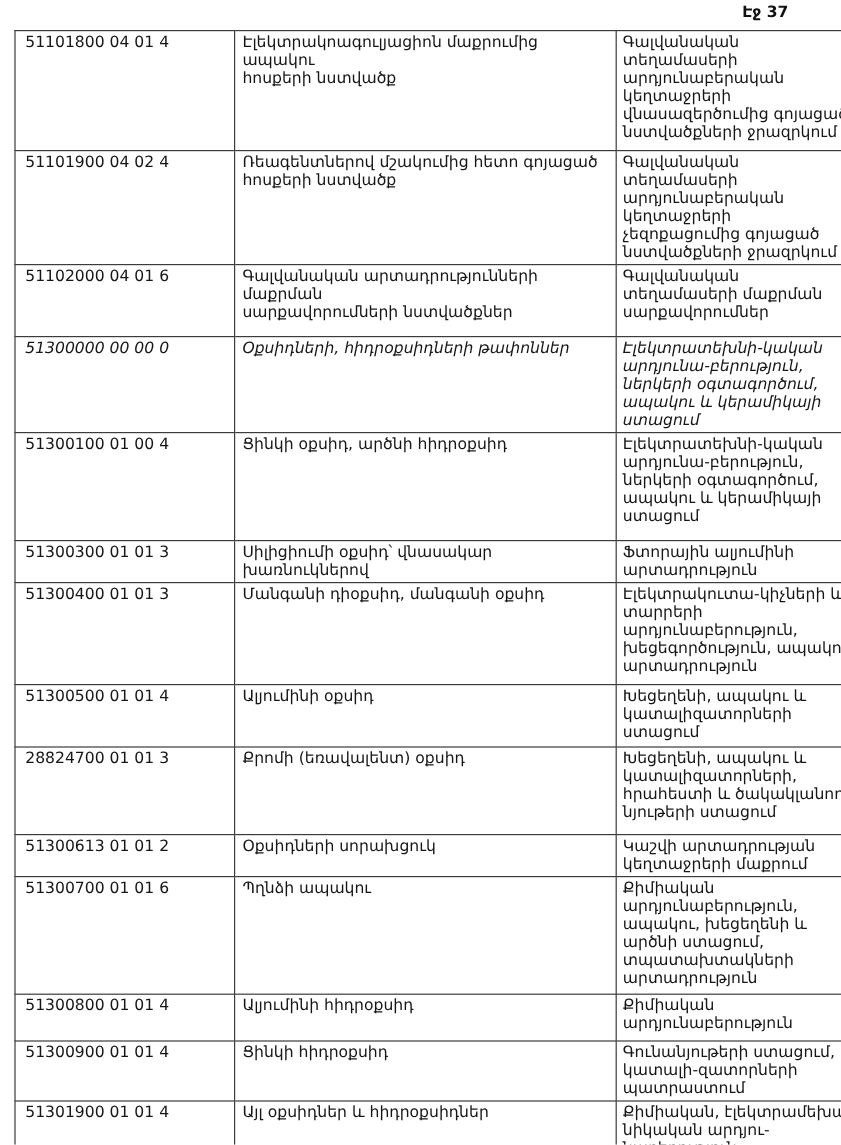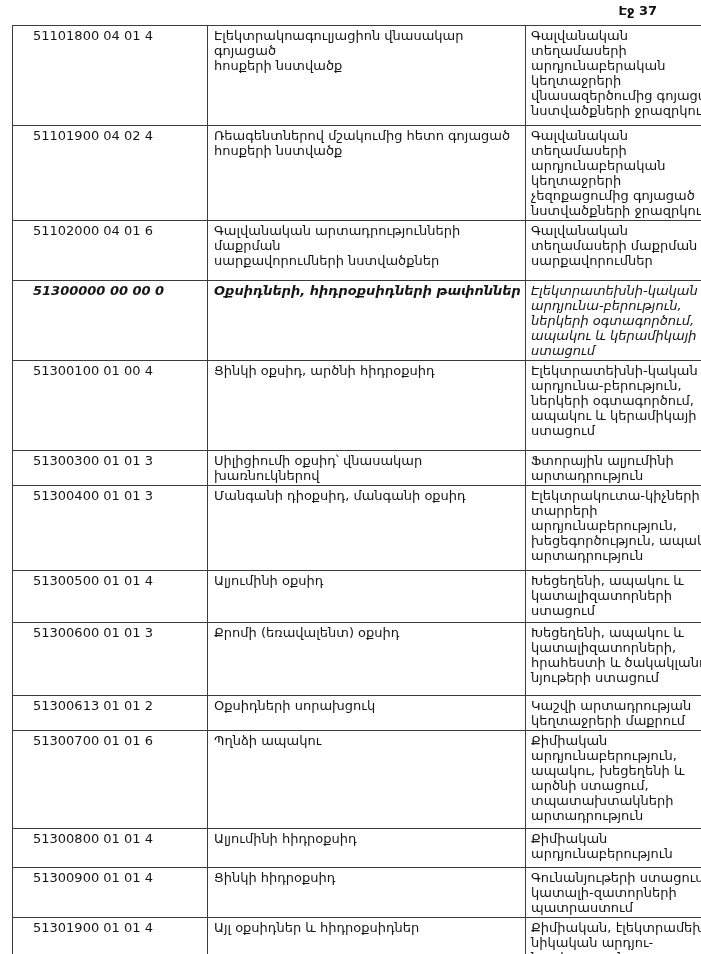--- a/index.html
+++ b/index.html
@@ -38,21 +38,21 @@
   }
   table.waste-table td {
     border: 1px solid #3c3c3c;
     vertical-align: top;
     font-size: 13px;
     line-height: 15px;
     white-space: pre-line;
     overflow-wrap: break-word;
     color: #161616;
   }
-  td.c1 { width: 170px; padding: 2px 4px 2px 20px; white-space: nowrap; margin-left: 28px; }
+  td.c1 { width: 170px; padding: 2px 4px 2px 8px; white-space: nowrap; margin-left: 28px; }
   td.c2 { width: 307px; padding: 2px 4px 2px 6px; }
   td.c3 { width: 206px; padding: 2px 3px 2px 5px; }
 
   
   tr.r0  { height: 100px; }
   tr.r1  { height: 93px; }
   tr.r2  { height: 60px; }
   tr.r3  { height: 77px; }
   tr.r4  { height: 90px; }
   tr.r5  { height: 30px; }
@@ -60,34 +60,34 @@
   tr.r7  { height: 52px; }
   tr.r8  { height: 73px; }
   tr.r9  { height: 30px; }
   tr.r10 { height: 98px; }
   tr.r11 { height: 39px; }
   tr.r12 { height: 48px; }
   tr.r13 { height: 50px; }
 
   tr.row-emph td { font-style: italic; }
   tr.row-emph td.c1,
-  tr.row-emph td.c2 { font-weight: bold; }
+  tr.row-emph td.c2 { font-weight: normal; }
 </style>
 </head>
 <body>
 
 <div class="page">
 
   <div class="page-number">Էջ 37</div>
 
   <table class="waste-table">
     <tbody>
       <tr class="r0">
         <td class="c1">51101800 04 01 4</td>
-        <td class="c2">Էլեկտրակոագուլյացիոն վնասակար գոյացած
+        <td class="c2">Էլեկտրակոագուլյացիոն մաքրումից ապակու
 հոսքերի նստվածք</td>
         <td class="c3">Գալվանական
 տեղամասերի
 արդյունաբերական
 կեղտաջրերի
 վնասազերծումից գոյացած
 նստվածքների ջրազրկում</td>
       </tr>
       <tr class="r1">
         <td class="c1">51101900 04 02 4</td>
@@ -142,21 +142,21 @@
 արտադրություն</td>
       </tr>
       <tr class="r7">
         <td class="c1">51300500 01 01 4</td>
         <td class="c2">Ալյումինի  օքսիդ</td>
         <td class="c3">Խեցեղենի, ապակու և
 կատալիզատորների
 ստացում</td>
       </tr>
       <tr class="r8">
-        <td class="c1">51300600 01 01 3</td>
+        <td class="c1">28824700 01 01 3</td>
         <td class="c2">Քրոմի (եռավալենտ) օքսիդ</td>
         <td class="c3">Խեցեղենի, ապակու և
 կատալիզատորների,
 հրահեստի և ծակակլանող
 նյութերի ստացում</td>
       </tr>
       <tr class="r9">
         <td class="c1">51300613 01 01 2</td>
         <td class="c2">Օքսիդների սորախցուկ</td>
         <td class="c3">Կաշվի արտադրության

